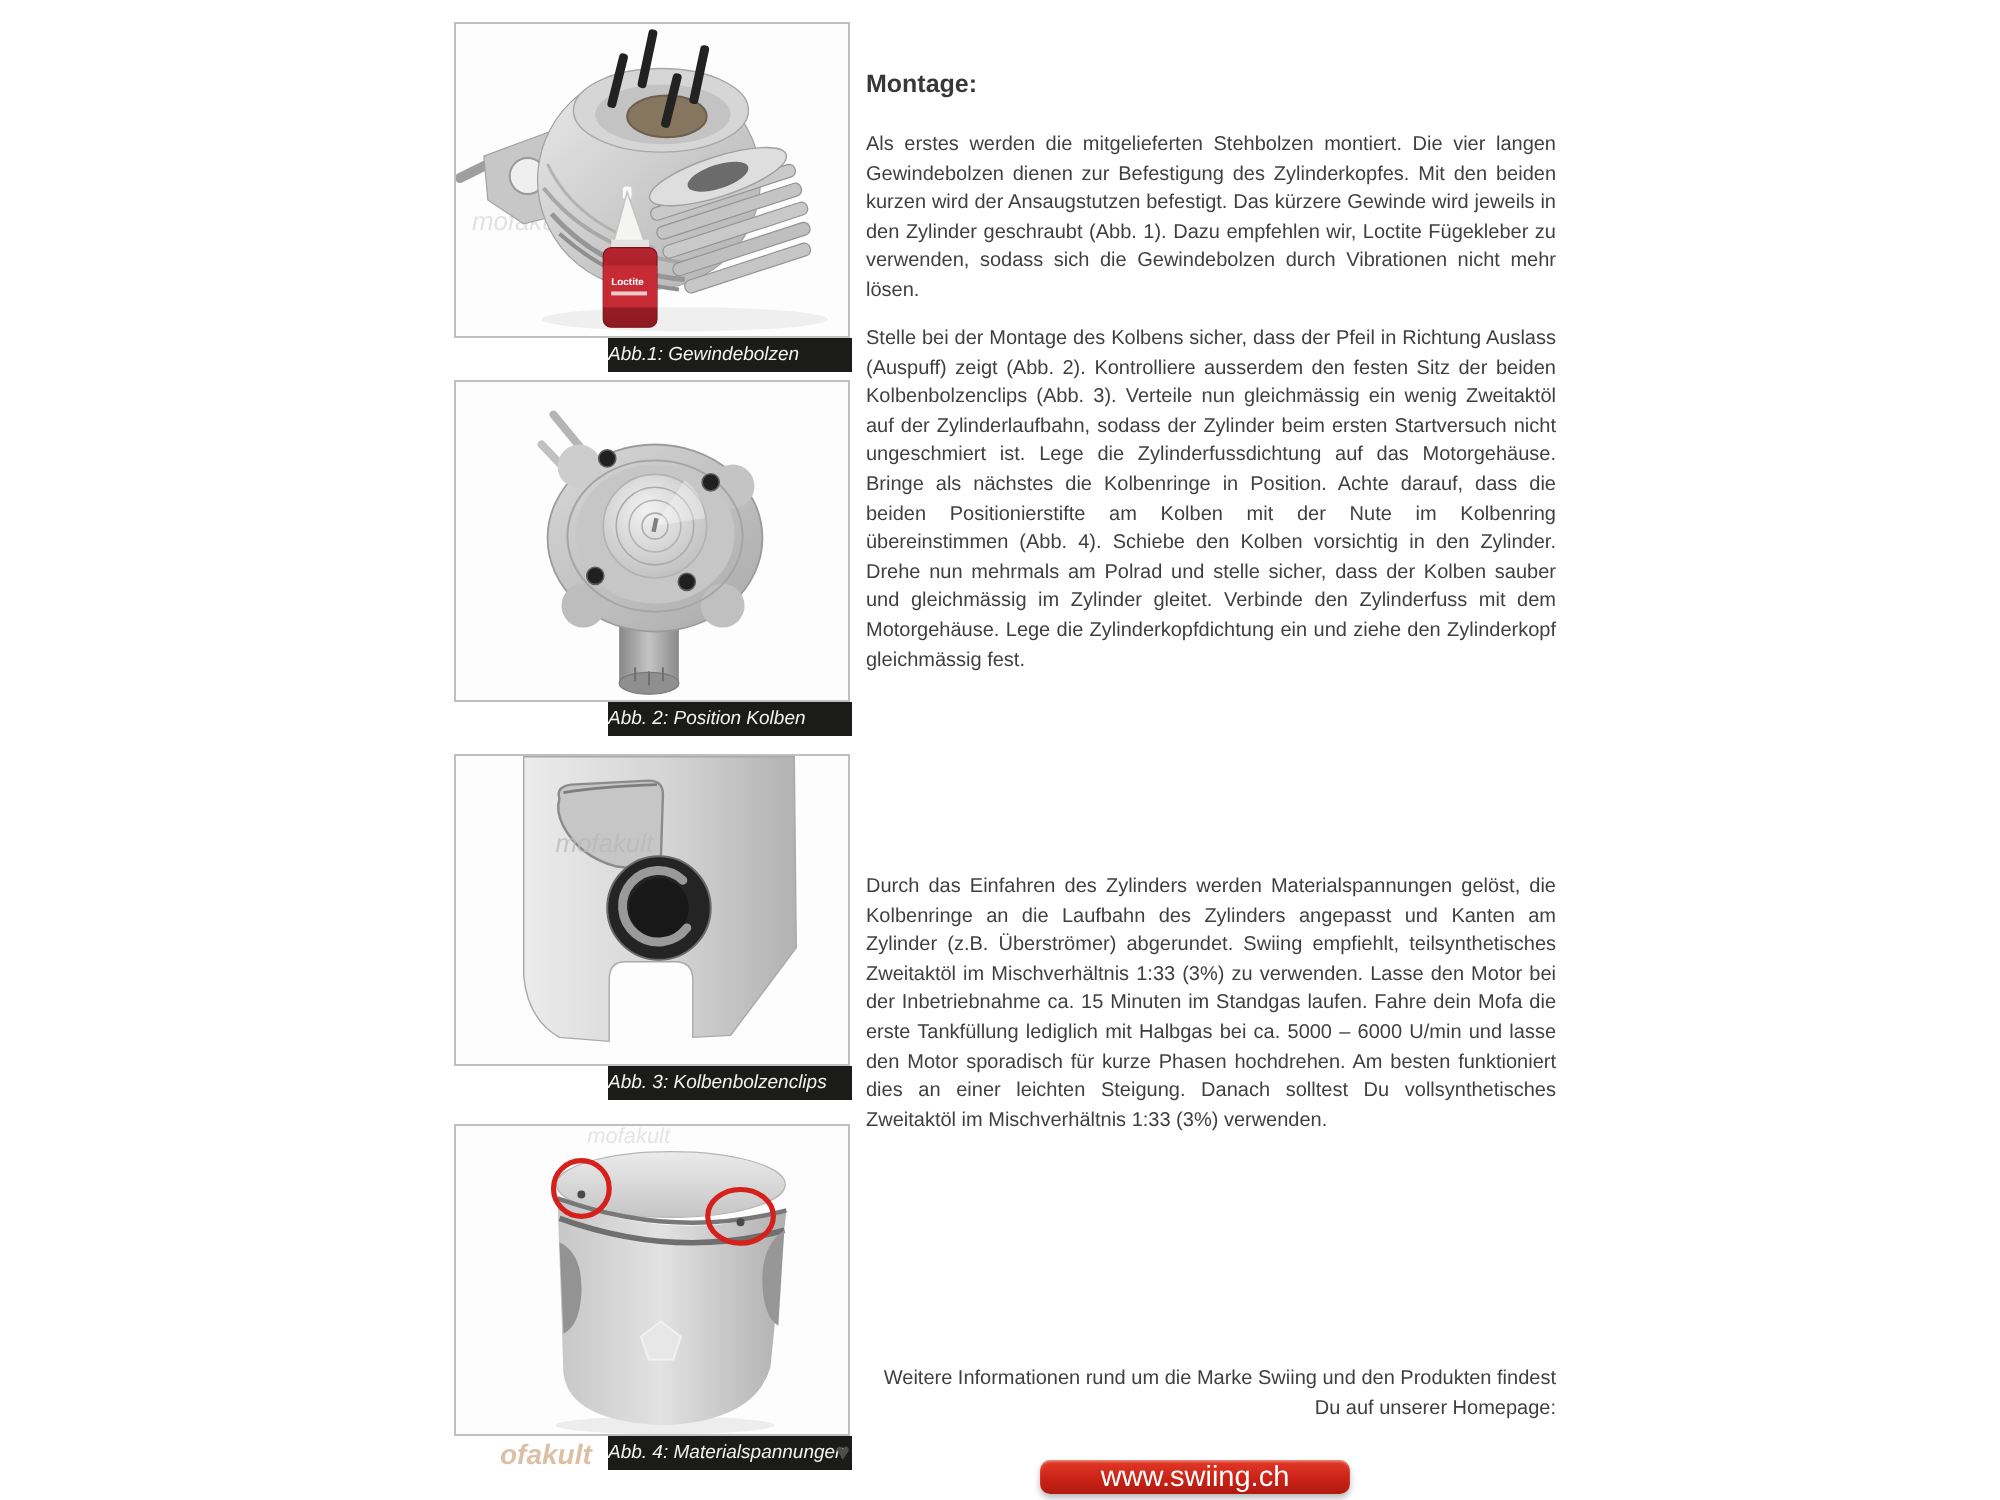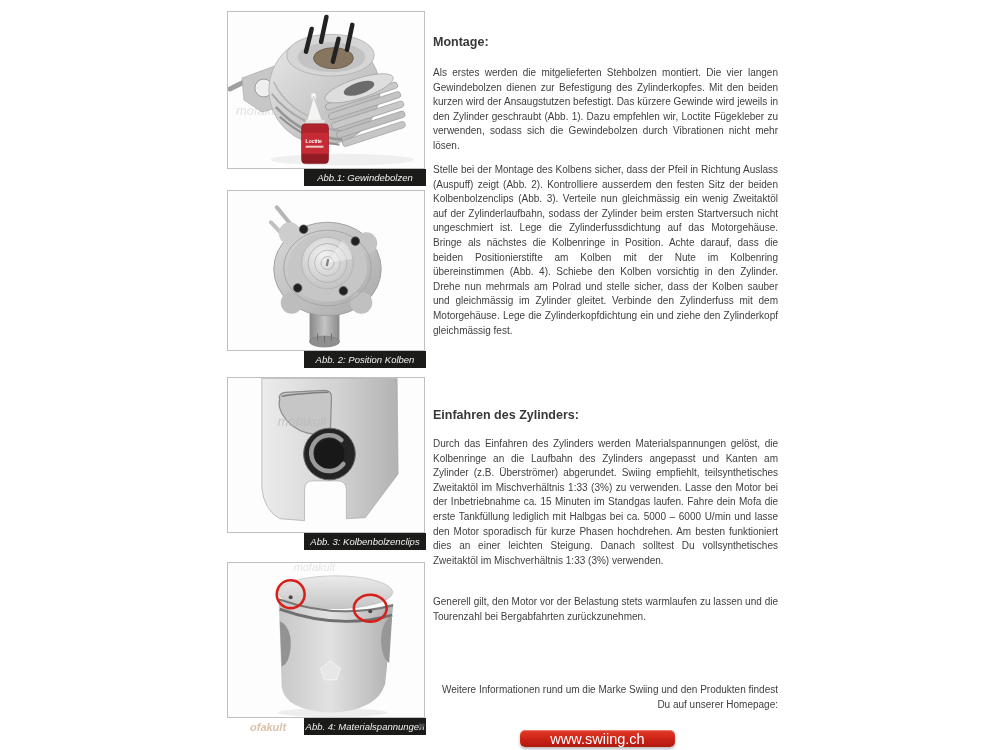--- a/index.html
+++ b/index.html
@@ -20,26 +20,26 @@
     border: 1px solid #bfbfbf;
   }
   .photo-box svg { display: block; }
   .caption-bar {
     position: relative;
     margin-left: auto; margin-right: -1px;
     width: 122px; height: 17px;
     background: #1b1b19;
     color: #f2f2f2;
     font-size: 9.5px; font-style: italic;
-    line-height: 17px; text-align: center;
+    line-height: 17px; 
     white-space: nowrap;
   }
   .wm-over-caption {
     position: absolute; left: -54px; top: 1px;
-    font-size: 11px; font-style: italic; font-weight: bold;
+    font-size: 14px; font-style: italic; font-weight: bold;
     color: rgba(200,158,118,0.65);
     pointer-events: none;
   }
   .heart-glyph {
     position: absolute; right: 1px; top: 0;
     font-size: 12px; font-style: normal;
     color: #4d4d4d; line-height: 17px;
   }
   
   .text-col { position: absolute; left: 433px; top: 0; width: 345px; height: 750px; margin-top: 27px; }
@@ -256,22 +256,20 @@
       <span class="heart-glyph">♥</span>
     </div>
   </div>
 </div>
 
 <div class="text-col">
   <h2 class="tb heading" style="top:8px">Montage:</h2>
   <p class="tb body-p" style="top:39px">Als erstes werden die mitgelieferten Stehbolzen montiert. Die vier langen Gewindebolzen dienen zur Befestigung des Zylinderkopfes. Mit den beiden kurzen wird der Ansaugstutzen befestigt. Das kürzere Gewinde wird jeweils in den Zylinder geschraubt (Abb. 1). Dazu empfehlen wir, Loctite Fügekleber zu verwenden, sodass sich die Gewindebolzen durch Vibrationen nicht mehr lösen.</p>
   <p class="tb body-p" style="top:136px">Stelle bei der Montage des Kolbens sicher, dass der Pfeil in Richtung Auslass (Auspuff) zeigt (Abb. 2). Kontrolliere ausserdem den festen Sitz der beiden Kolbenbolzenclips (Abb. 3). Verteile nun gleichmässig ein wenig Zweitaktöl auf der Zylinderlaufbahn, sodass der Zylinder beim ersten Startversuch nicht ungeschmiert ist. Lege die Zylinderfussdichtung auf das Motorgehäuse. Bringe als nächstes die Kolbenringe in Position. Achte darauf, dass die beiden Positionierstifte am Kolben mit der Nute im Kolbenring übereinstimmen (Abb. 4). Schiebe den Kolben vorsichtig in den Zylinder. Drehe nun mehrmals am Polrad und stelle sicher, dass der Kolben sauber und gleichmässig im Zylinder gleitet. Verbinde den Zylinderfuss mit dem Motorgehäuse. Lege die Zylinderkopfdichtung ein und ziehe den Zylinderkopf gleichmässig fest.</p>
 
-  <h2 class="tb heading" style="top:381px">Einfahren des Zylinders:</h2>
   <p class="tb body-p" style="top:410px">Durch das Einfahren des Zylinders werden Materialspannungen gelöst, die Kolbenringe an die Laufbahn des Zylinders angepasst und Kanten am Zylinder (z.B. Überströmer) abgerundet. Swiing empfiehlt, teilsynthetisches Zweitaktöl im Mischverhältnis 1:33 (3%) zu verwenden. Lasse den Motor bei der Inbetriebnahme ca. 15 Minuten im Standgas laufen. Fahre dein Mofa die erste Tankfüllung lediglich mit Halbgas bei ca. 5000 – 6000 U/min und lasse den Motor sporadisch für kurze Phasen hochdrehen. Am besten funktioniert dies an einer leichten Steigung. Danach solltest Du vollsynthetisches Zweitaktöl im Mischverhältnis 1:33 (3%) verwenden.</p>
-  <p class="tb body-p" style="top:568px">Generell gilt, den Motor vor der Belastung stets warmlaufen zu lassen und die Tourenzahl bei Bergabfahrten zurückzunehmen.</p>
 
   <p class="tb body-p center" style="top:656px">Weitere Informationen rund um die Marke Swiing und den Produkten findest Du auf unserer Homepage:</p>
 
   <a class="swiing-btn">
     <span>www.swiing.ch</span>
   </a>
 </div>
 
 </body></html>

